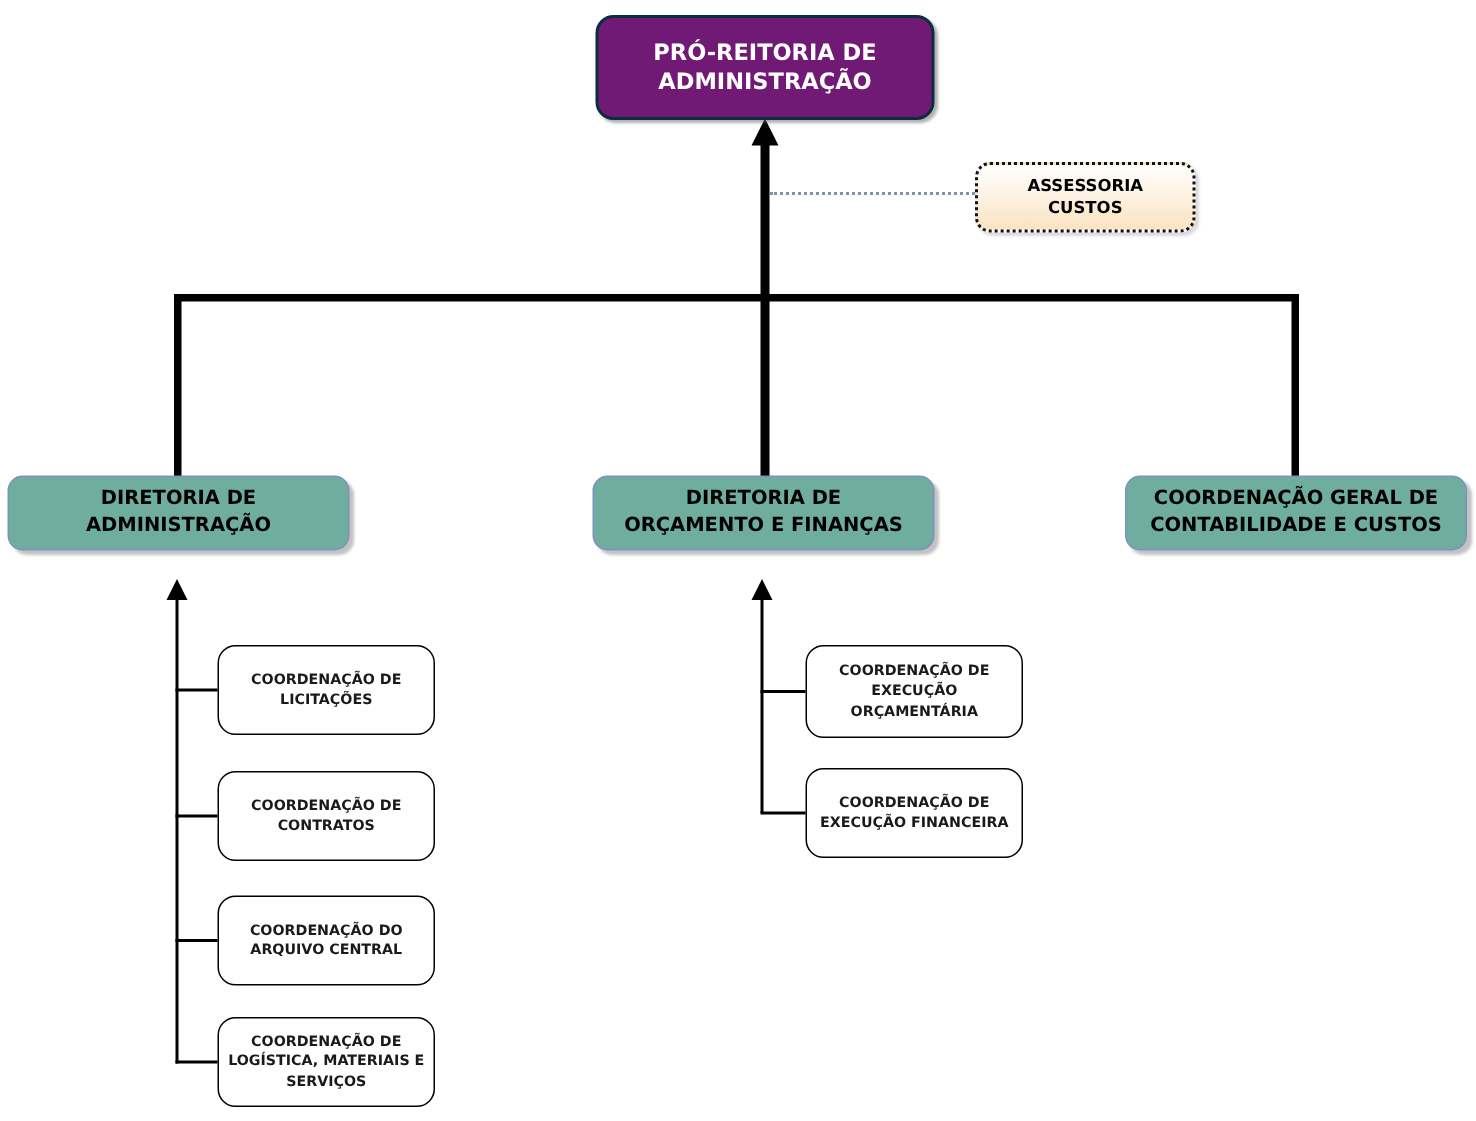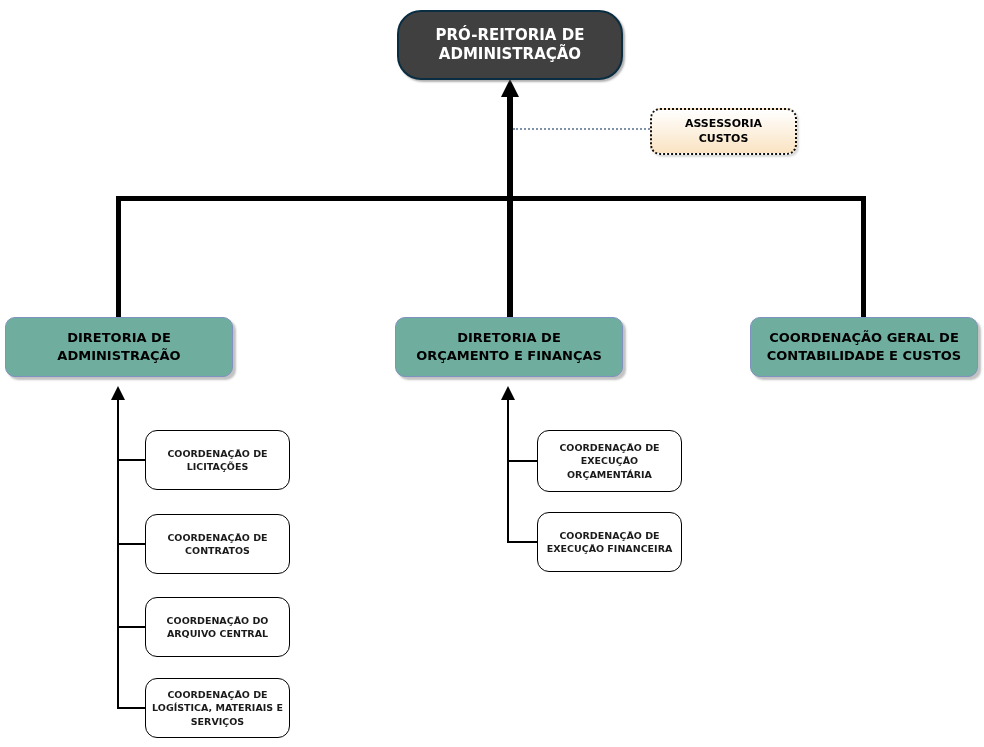--- a/index.html
+++ b/index.html
@@ -23,44 +23,44 @@
     text-align: center;
     box-sizing: border-box;
   }
   .node .label {
     white-space: pre-line;
     width: 100%;
   }
   
   .node-root {
     left: 397px; top: 10px; width: 226px; height: 70px;
-    background: #404040;
+    background: #701a75;
     border: 2px solid #0B2D42;
-    border-radius: 24px;
+    border-radius: 12px;
     color: #ffffff;
     font-weight: bold;
     font-size: 15px;
     line-height: 1.3;
     box-shadow: 2px 2px 2px rgba(100,100,100,0.5);
   }
   
   .node-advisory {
     left: 650px; top: 108px; width: 147px; height: 47px;
     background: linear-gradient(180deg, #ffffff 0%, #fae3c2 100%);
     border: 2px dotted #111111;
     border-radius: 10px;
     color: #000000;
     font-weight: bold;
     font-size: 11px;
     line-height: 1.35;
     box-shadow: 2px 2px 2px rgba(150,150,150,0.35);
   }
   
   .node-branch {
-    top: 317px; height: 60px; width: 228px;
+    top: 317px; height: 50px; width: 228px;
     background: #6FAE9F;
     border: 1.5px solid #7E91BF;
     border-radius: 10px;
     color: #000000;
     font-weight: bold;
     font-size: 13px;
     line-height: 1.35;
     box-shadow: 3px 3px 2px rgba(120,120,120,0.45);
   }
   .node-branch-0 { left: 5px; }

